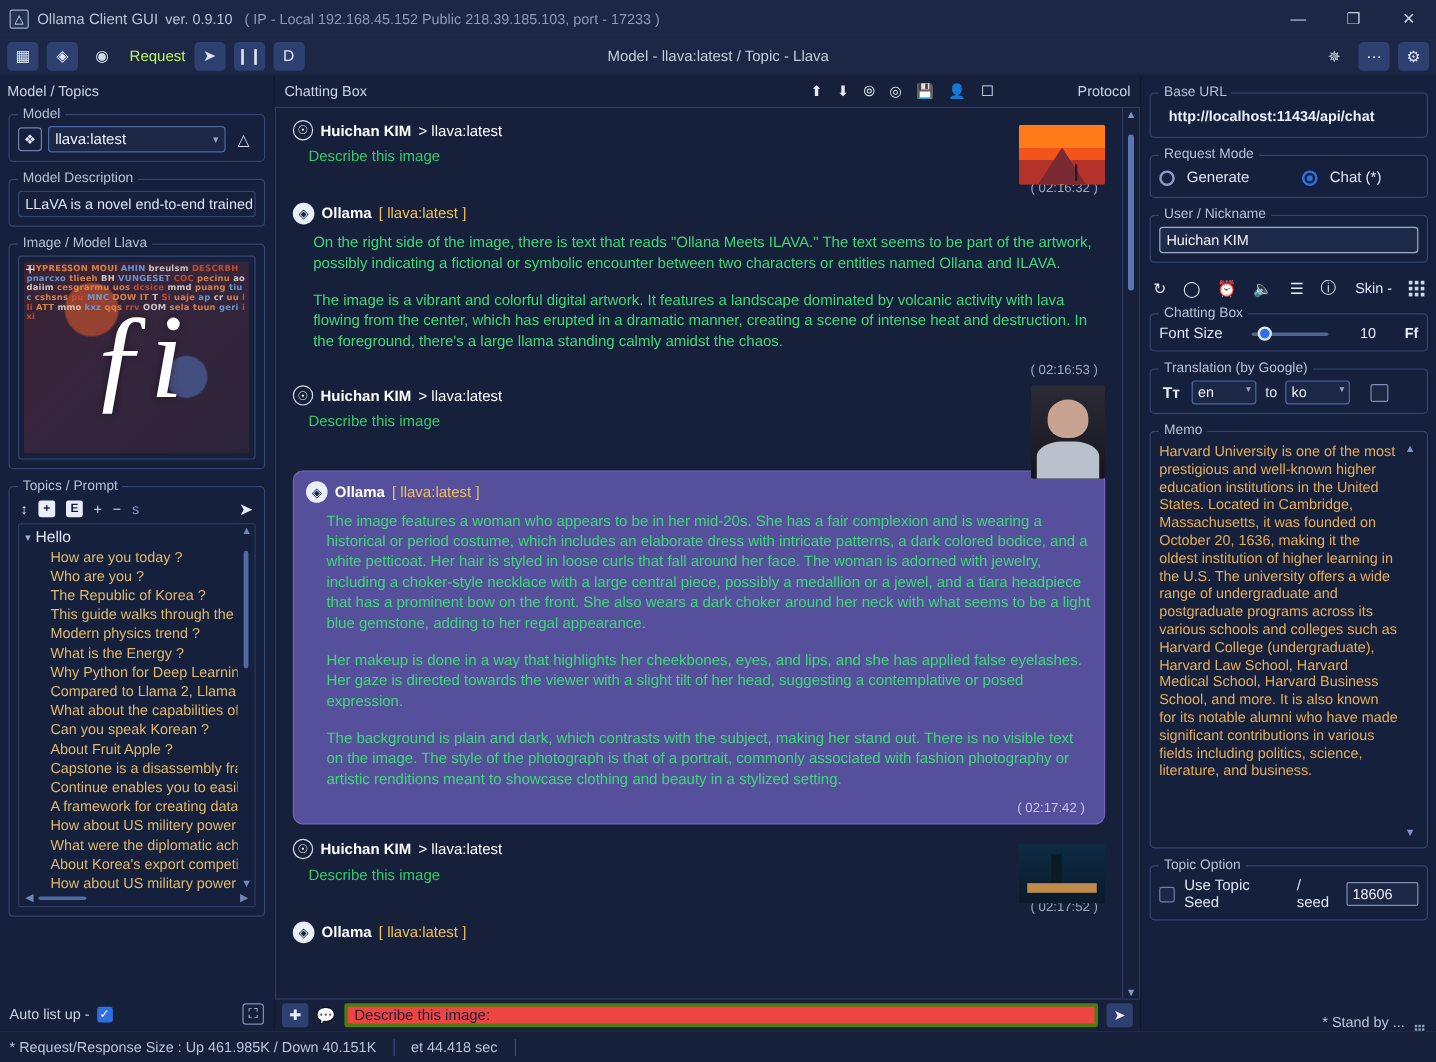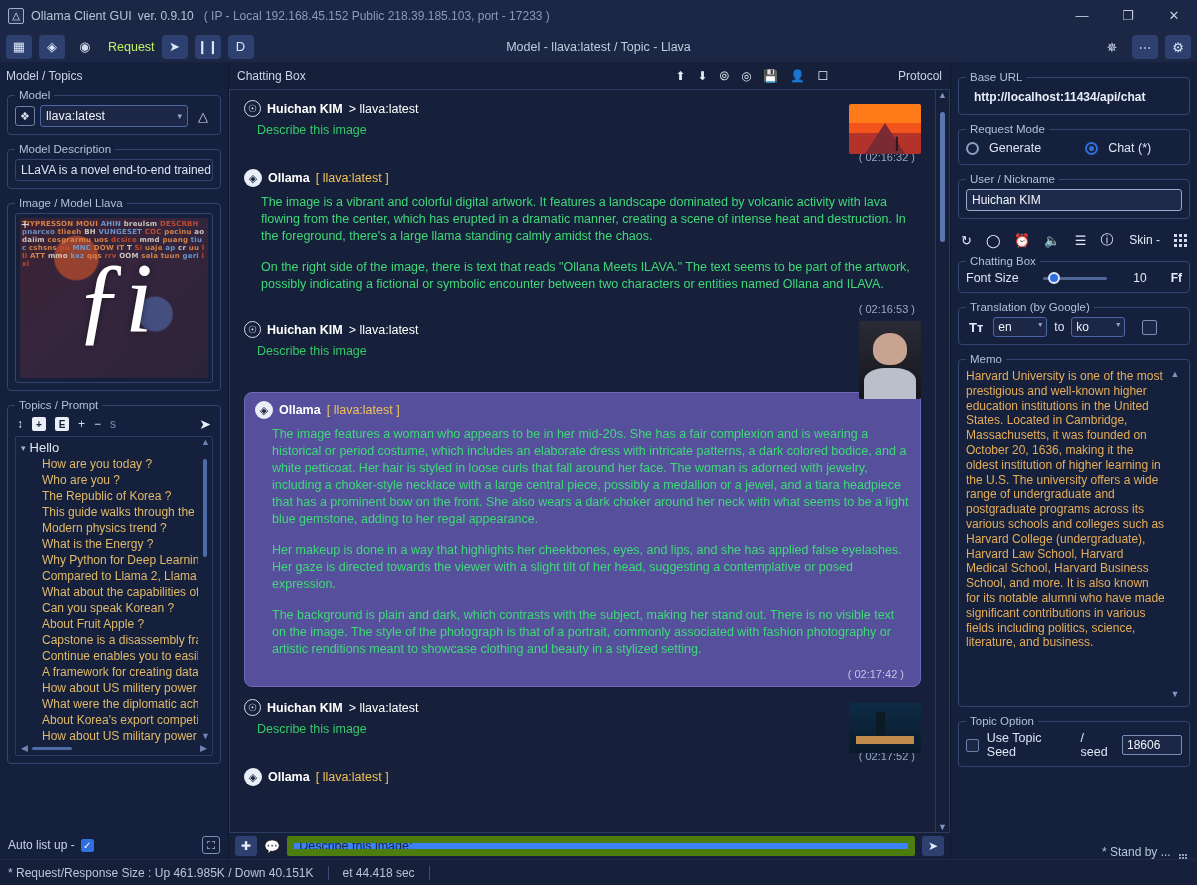--- a/index.html
+++ b/index.html
@@ -148,21 +148,21 @@
   .bubble{ background:#56509c; border:1px solid #6f68b8; border-radius:8px; margin:6px 14px 4px 14px; padding:8px 10px 6px 10px;}
   .bubble .btext{ color:#3fd878; }
   .bubble .ts{ color:#c6c2e8; }
   #chat-vscroll{ position:absolute; right:0; top:0; bottom:0; width:14px; background:#16203a;
                  border-left:1px solid #2b3c63;}
   #chat-vscroll .ar{ text-align:center; color:#7f95c4; font-size:9px;}
   #chat-vscroll .bar{ position:absolute; left:4px; width:5px; top:22px; height:130px; background:#5c77b0; border-radius:3px;}
   #input-row{ height:26px; display:flex; align-items:center; gap:7px; padding:0 6px; }
   #input-row .sendicon{ width:22px;height:20px;border-radius:3px;background:#2e4070;display:flex;
                         align-items:center;justify-content:center;color:#e6ecf8;font-size:12px;}
-  .chatinput{ flex:1; background:#3b82f6;border:7px solid #4d7c0f;border-radius:2px;color:#1a2238;
+  .chatinput{ flex:1; background:#ef4444;border:3px solid #4d7c0f;border-radius:2px;color:#1a2238;
               font-size:12.5px;padding:0 5px;height:20px;font-family:"Liberation Sans",sans-serif;}
 
   
   .art-volcano{width:100%;height:100%;
     background:
       radial-gradient(circle at 50% 95%, #fde96e 0 4%, transparent 5%),
       linear-gradient(#ff7a18 0 38%, #f2541b 38% 58%, #b3332a 58% 100%);
     position:relative;}
   .art-volcano:after{content:"";position:absolute;left:22%;bottom:0;width:56%;height:62%;
     background:#7a2a33;clip-path:polygon(50% 0,100% 100%,0 100%);}
@@ -384,22 +384,22 @@
           <div class="ts" style="padding-top:14px">( 02:16:32 )</div>
         </div>
 
         <div class="msg">
           <div class="mhead">
             <span class="bot">◈</span>
             <span class="bname">Ollama</span>
             <span class="bmodel">[ llava:latest ]</span>
           </div>
           <div class="btext">
+            <p>On the right side of the image, there is text that reads "Ollana Meets ILAVA." The text seems to be part of the artwork, possibly indicating a fictional or symbolic encounter between two characters or entities named Ollana and ILAVA.</p>
             <p>The image is a vibrant and colorful digital artwork. It features a landscape dominated by volcanic activity with lava flowing from the center, which has erupted in a dramatic manner, creating a scene of intense heat and destruction. In the foreground, there's a large llama standing calmly amidst the chaos.</p>
-            <p>On the right side of the image, there is text that reads "Ollana Meets ILAVA." The text seems to be part of the artwork, possibly indicating a fictional or symbolic encounter between two characters or entities named Ollana and ILAVA.</p>
           </div>
           <div class="ts" style="padding-top:10px">( 02:16:53 )</div>
         </div>
 
         <div class="msg">
           <div class="mhead">
             <span class="avatar">☉</span>
             <span class="uname">Huichan KIM</span>
             <span class="umodel">&gt; llava:latest</span>
           </div>

